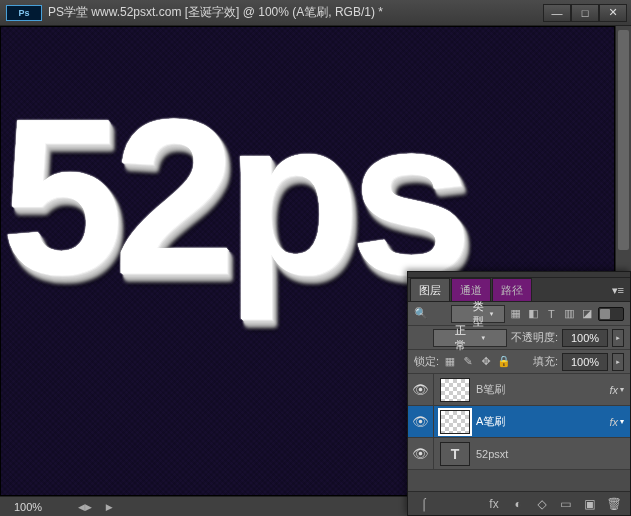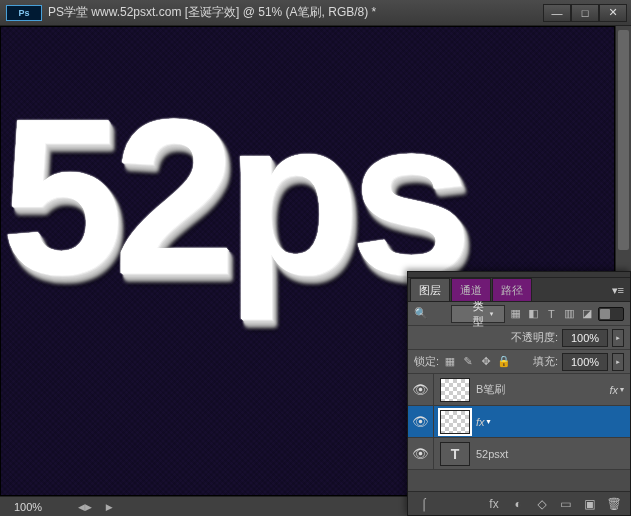--- a/index.html
+++ b/index.html
@@ -221,21 +221,21 @@
     padding: 0 8px;
   }
   .foot-ico { width:16px;height:16px;color:#bbb;display:flex;align-items:center;justify-content:center;font-size:12px;}
   .link-ico{margin-right:auto;}
 </style>
 </head>
 <body>
 
 <div class="titlebar">
   <div class="ps-logo">Ps</div>
-  <div class="title">PS学堂 www.52psxt.com [圣诞字效] @ 51% (A笔刷, RGB/8) *</div>
+  <div class="title">PS学堂 www.52psxt.com [圣诞字效] @ 100% (A笔刷, RGB/1) *</div>
   <div class="win-btns">
     <div class="win-btn">—</div>
     <div class="win-btn">□</div>
     <div class="win-btn">✕</div>
   </div>
 </div>
 
 <div class="canvas-area">
   <div class="canvas">
     <div class="art" data-art="52ps">52ps</div>
@@ -269,20 +269,24 @@
       </div>
       <span class="filter-ico">▦</span>
       <span class="filter-ico">◧</span>
       <span class="filter-ico">T</span>
       <span class="filter-ico">▥</span>
       <span class="filter-ico">◪</span>
       <div class="toggle"></div>
     </div>
 
     <div class="row">
+      <div class="dropdown" style="width:74px">
+        <span>正常</span>
+        <span class="caret">▾</span>
+      </div>
       <span style="margin-left:auto">不透明度:</span>
       <div class="pct-box">100%</div>
       <div class="pct-caret">▸</div>
     </div>
 
     <div class="row">
       <span>锁定:</span>
       <span class="miniico">▦</span>
       <span class="miniico">✎</span>
       <span class="miniico">✥</span>
@@ -296,20 +300,21 @@
       <div class="layer">
         <div class="eye">👁</div>
         <div class="thumb"></div>
         <div class="layer-name">B笔刷</div>
         <span class="fx">fx</span>
         <span class="fx-caret">▾</span>
       </div>
       <div class="layer sel">
         <div class="eye">👁</div>
         <div class="thumb sel"></div>
+        <div class="layer-name">A笔刷</div>
         <span class="fx">fx</span>
         <span class="fx-caret">▾</span>
       </div>
       <div class="layer">
         <div class="eye">👁</div>
         <div class="thumb text">T</div>
         <div class="layer-name">52psxt</div>
       </div>
     </div>
 

